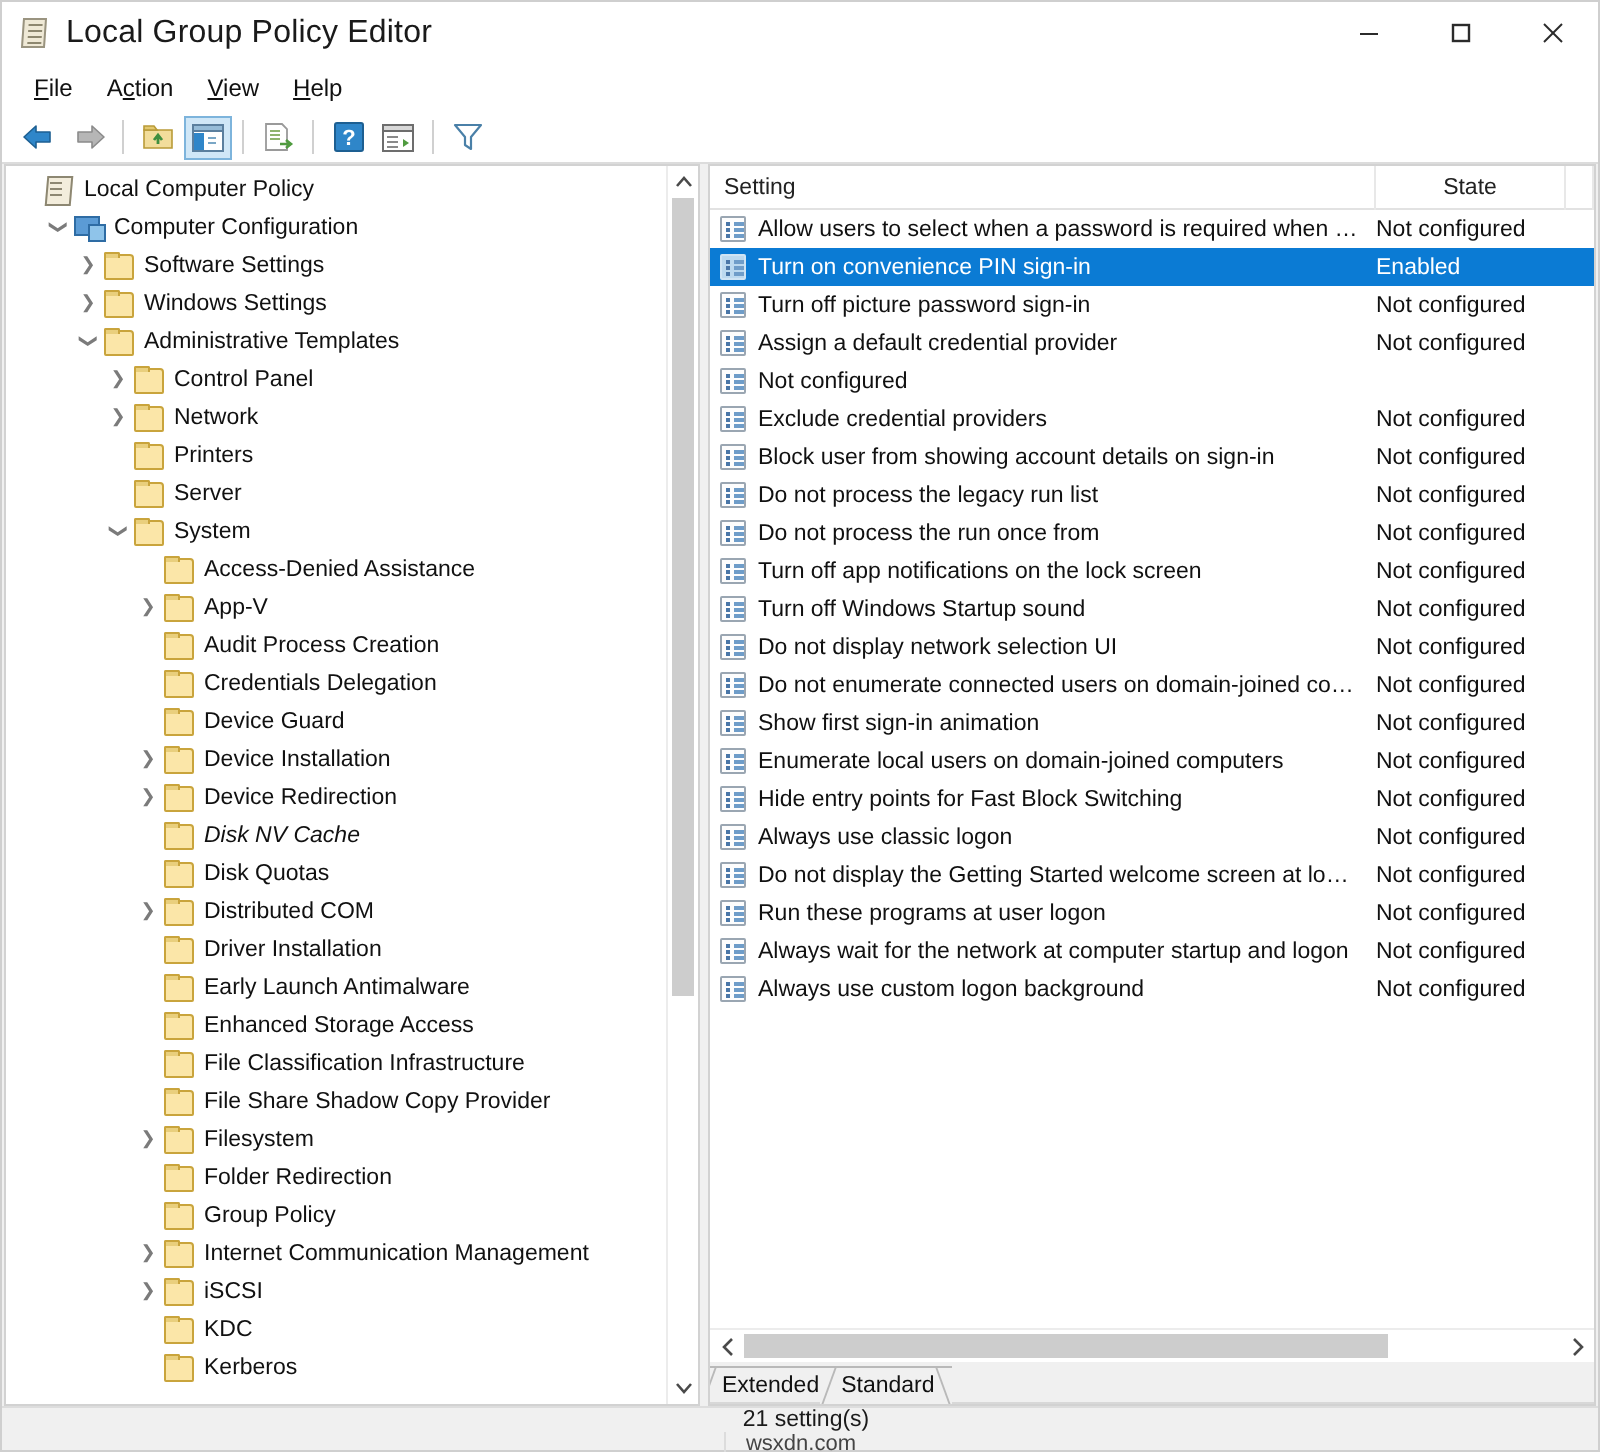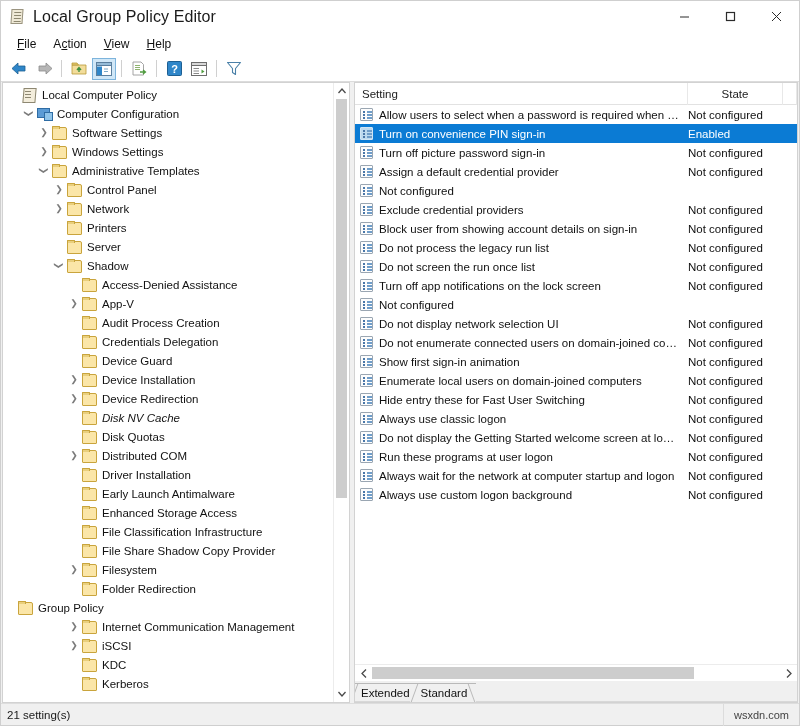--- a/index.html
+++ b/index.html
@@ -285,21 +285,21 @@
     transform-origin: bottom right;
   }
   .tab.active { background: #f0f0f0; font-weight: normal; z-index: 2; }
 
   
   .statusbar {
     height: 22px; min-height: 22px;
     background: #f0f0f0;
     border-top: 1px solid #dddddd;
     display: flex; align-items: center;
-    font-size: 11.5px; color: #1a1a1a;
+    font-size: 11.5px; color: #1a1a1a; flex-direction: column;
   }
   .status-text { padding-left: 6px; flex: 1; }
   .watermark {
     font-size: 11px; color: #444;
     padding-right: 10px; padding-left: 10px;
     border-left: 1px solid #dcdcdc;
     height: 22px; display: flex; align-items: center;
   }
 
   
@@ -445,21 +445,21 @@
             <span class="tlabel">Printers</span>
           </div>
           <div class="tnode" style="padding-left: 49px;">
             <span class="chev none"></span>
             <span class="folder"></span>
             <span class="tlabel">Server</span>
           </div>
           <div class="tnode" style="padding-left: 49px;">
             <span class="chev open"></span>
             <span class="folder"></span>
-            <span class="tlabel">Shadow</span>
+            <span class="tlabel">System</span>
           </div>
           <div class="tnode" style="padding-left: 64px;">
             <span class="chev none"></span>
             <span class="folder"></span>
             <span class="tlabel">Access-Denied Assistance</span>
           </div>
           <div class="tnode" style="padding-left: 64px;">
             <span class="chev closed"></span>
             <span class="folder"></span>
             <span class="tlabel">App-V</span>
@@ -532,21 +532,21 @@
           <div class="tnode" style="padding-left: 64px;">
             <span class="chev closed"></span>
             <span class="folder"></span>
             <span class="tlabel">Filesystem</span>
           </div>
           <div class="tnode" style="padding-left: 64px;">
             <span class="chev none"></span>
             <span class="folder"></span>
             <span class="tlabel">Folder Redirection</span>
           </div>
-          <div class="tnode" style="">
+          <div class="tnode" style="padding-left: 64px;">
             <span class="chev none"></span>
             <span class="folder"></span>
             <span class="tlabel">Group Policy</span>
           </div>
           <div class="tnode" style="padding-left: 64px;">
             <span class="chev closed"></span>
             <span class="folder"></span>
             <span class="tlabel">Internet Communication Management</span>
           </div>
           <div class="tnode" style="padding-left: 64px;">
@@ -633,32 +633,33 @@
             <span class="lpad"></span>
           </div>
           <div class="lrow">
             <span class="policy-icon"></span>
             <span class="lname">Do not process the legacy run list</span>
             <span class="lstate">Not configured</span>
             <span class="lpad"></span>
           </div>
           <div class="lrow">
             <span class="policy-icon"></span>
-            <span class="lname">Do not screen the run once list</span>
+            <span class="lname">Do not process the run once from</span>
             <span class="lstate">Not configured</span>
             <span class="lpad"></span>
           </div>
           <div class="lrow">
             <span class="policy-icon"></span>
             <span class="lname">Turn off app notifications on the lock screen</span>
             <span class="lstate">Not configured</span>
             <span class="lpad"></span>
           </div>
           <div class="lrow">
             <span class="policy-icon"></span>
+            <span class="lname">Turn off Windows Startup sound</span>
             <span class="lstate">Not configured</span>
             <span class="lpad"></span>
           </div>
           <div class="lrow">
             <span class="policy-icon"></span>
             <span class="lname">Do not display network selection UI</span>
             <span class="lstate">Not configured</span>
             <span class="lpad"></span>
           </div>
           <div class="lrow">
@@ -674,21 +675,21 @@
             <span class="lpad"></span>
           </div>
           <div class="lrow">
             <span class="policy-icon"></span>
             <span class="lname">Enumerate local users on domain-joined computers</span>
             <span class="lstate">Not configured</span>
             <span class="lpad"></span>
           </div>
           <div class="lrow">
             <span class="policy-icon"></span>
-            <span class="lname">Hide entry these for Fast User Switching</span>
+            <span class="lname">Hide entry points for Fast Block Switching</span>
             <span class="lstate">Not configured</span>
             <span class="lpad"></span>
           </div>
           <div class="lrow">
             <span class="policy-icon"></span>
             <span class="lname">Always use classic logon</span>
             <span class="lstate">Not configured</span>
             <span class="lpad"></span>
           </div>
           <div class="lrow">

